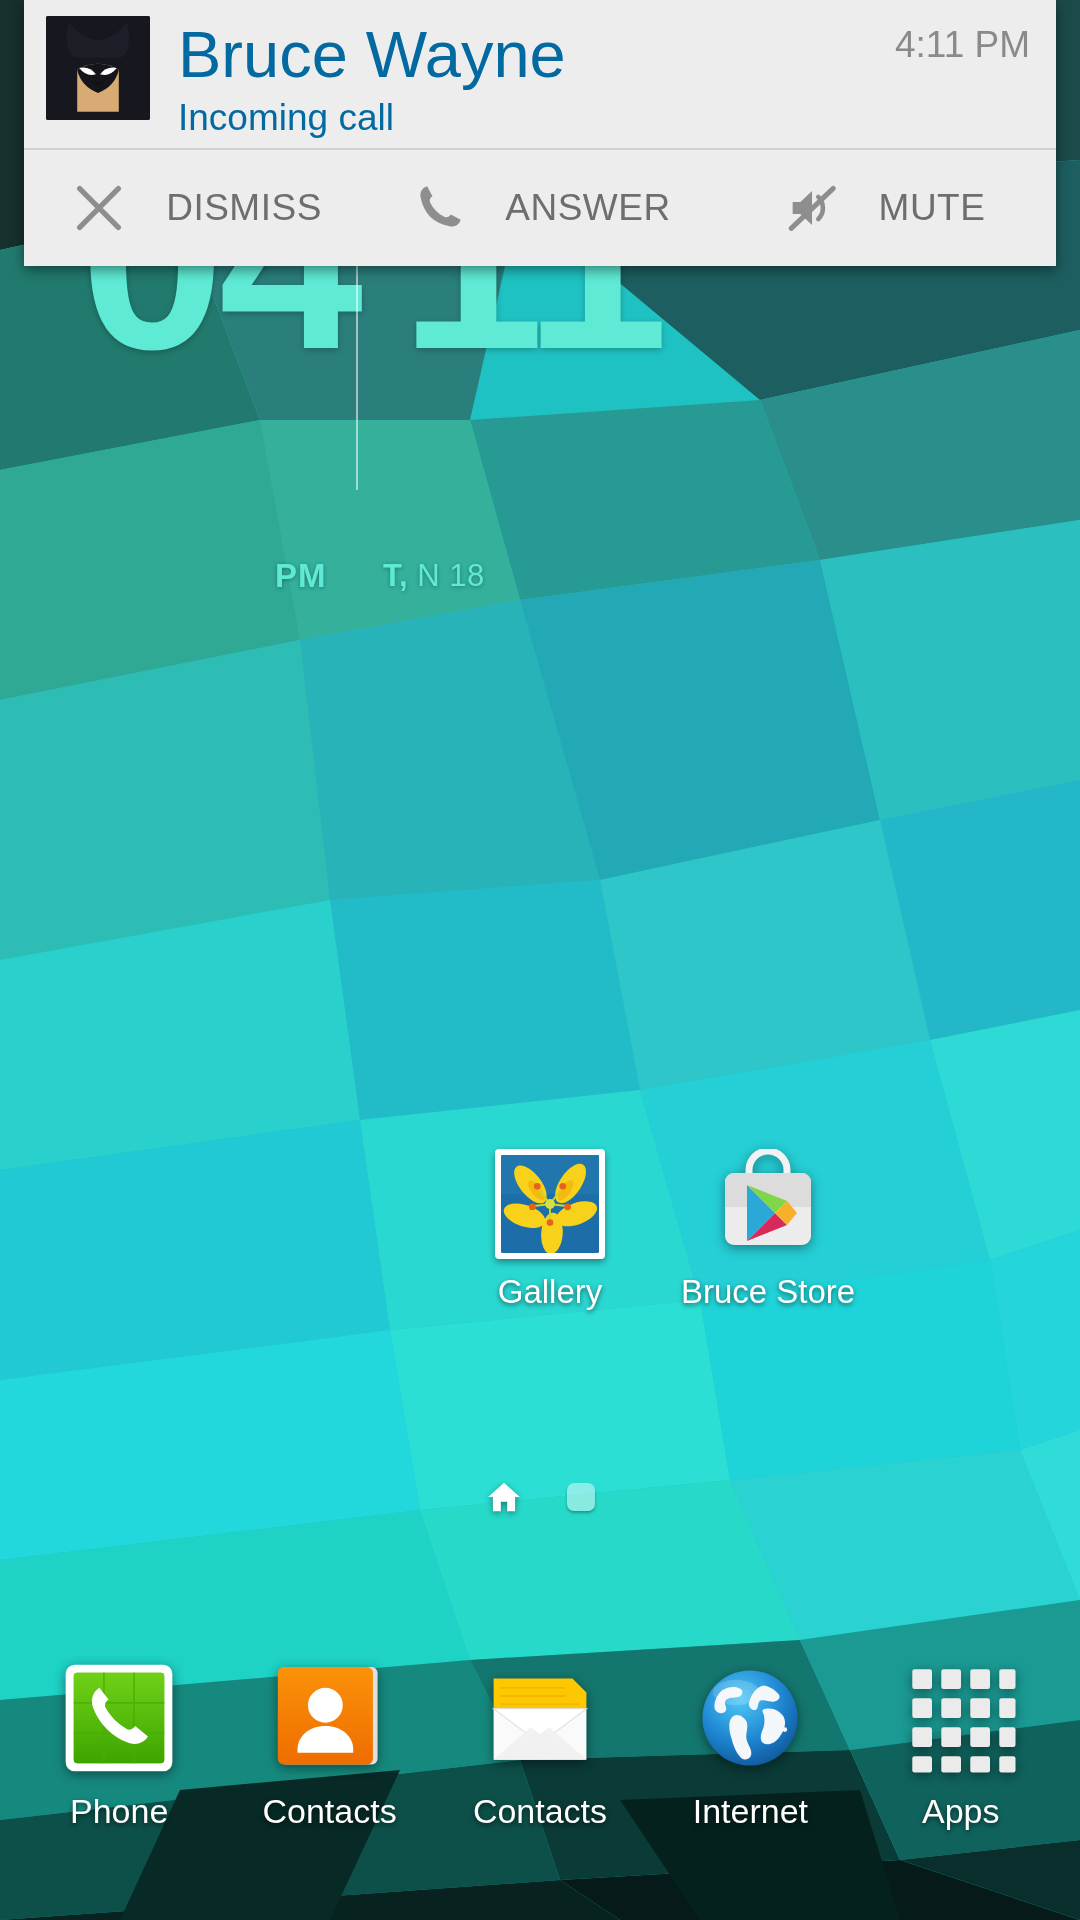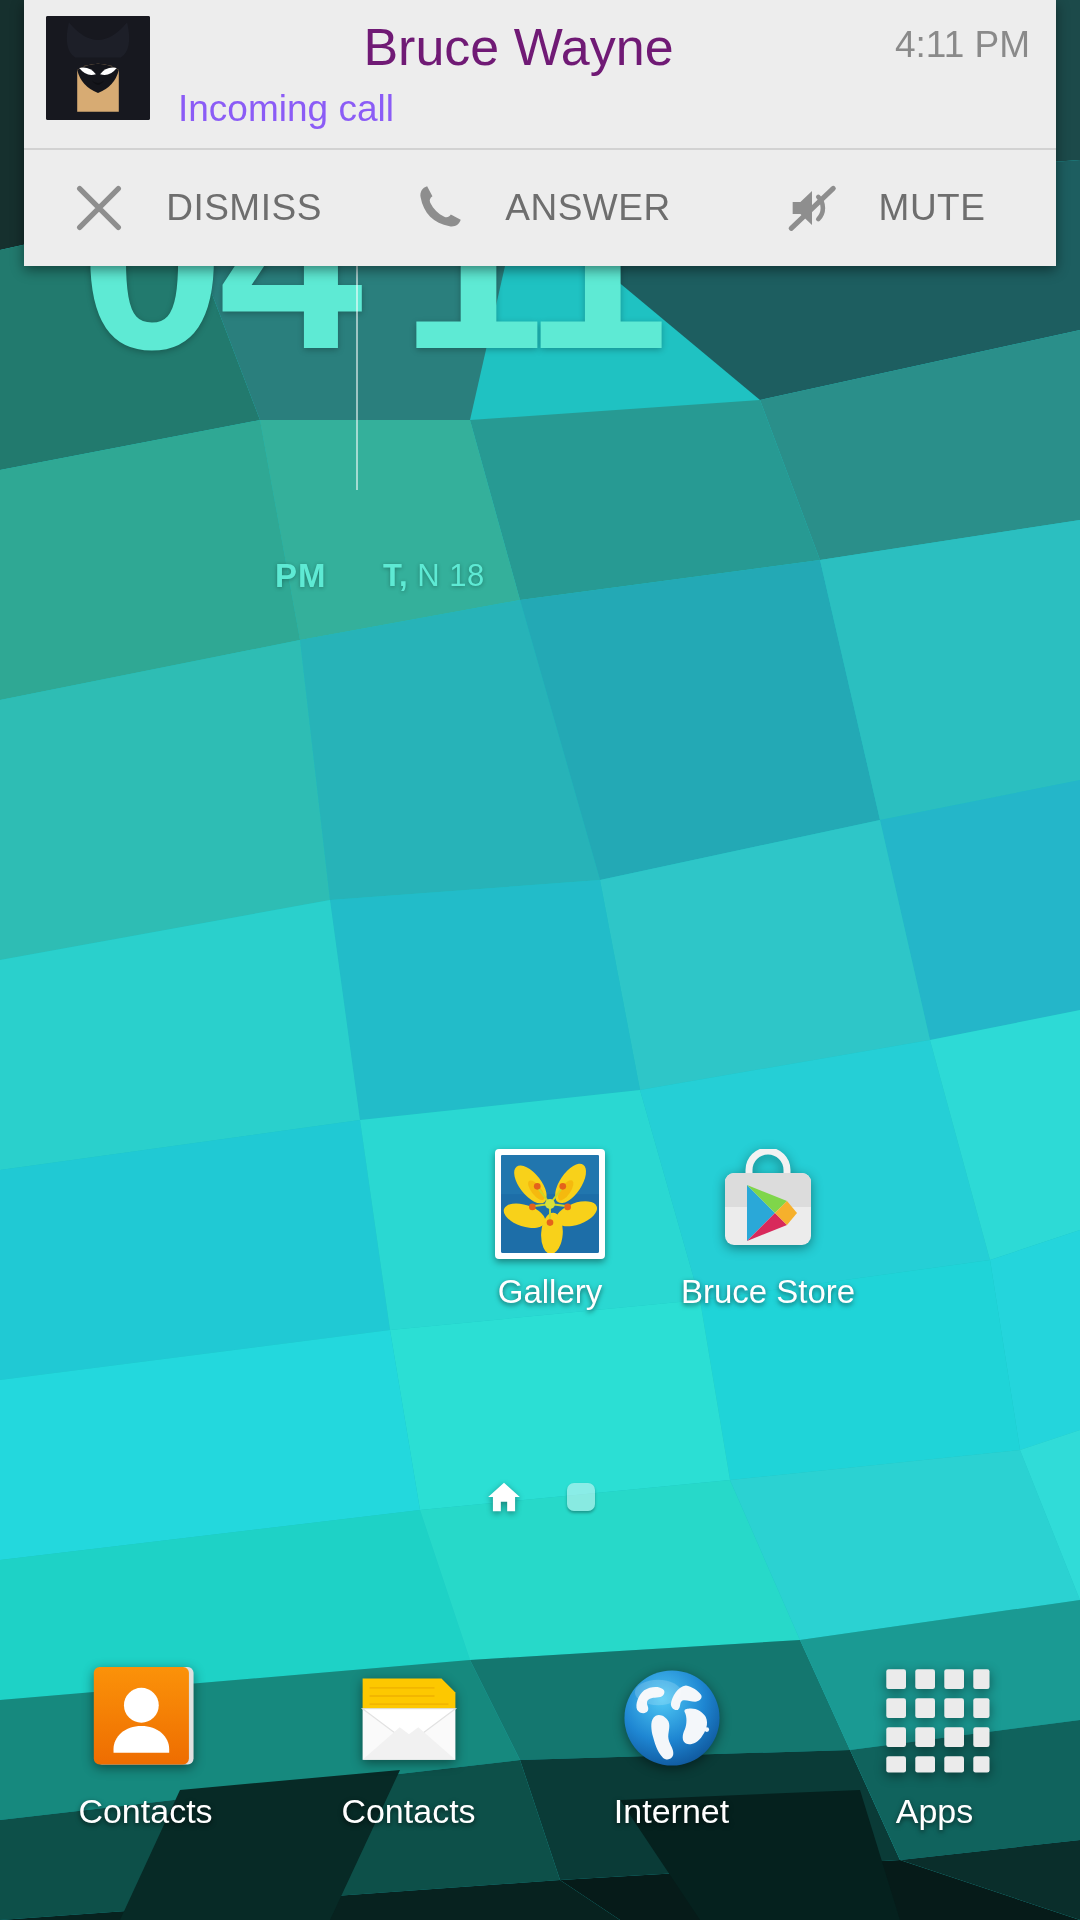--- a/index.html
+++ b/index.html
@@ -115,24 +115,24 @@
     padding:16px 22px 18px 22px;
     height:148px;
   }
   .notif-avatar {
     width:104px; height:104px; flex:0 0 104px;
     background:#15161c; overflow:hidden; border-radius:2px;
   }
   .notif-avatar svg { display:block; width:104px; height:104px; }
   .notif-texts { flex:1 1 auto; padding-left:28px; padding-top:2px; }
   .notif-title {
-    font-size:52px; color:#701a75; font-weight:normal; line-height:1.15;text-align:center;
+    font-size:65px; color:#0369a1; font-weight:normal; line-height:1.15;
   }
   .notif-sub {
-    font-size:37px; color:#8b5cf6; margin-top:10px; line-height:1.15;
+    font-size:37px; color:#0369a1; margin-top:4px; line-height:1.15;
   }
   .notif-time {
     font-size:37px; color:#8a8a8a; flex:0 0 auto;
     padding-top:8px; padding-right:4px; white-space:nowrap;margin-left:36px;
   }
   #notif-divider { height:2px; background:#d2d2d2; }
   #notif-actions {
     display:flex; align-items:center; height:116px;
   }
   .notif-action {
@@ -273,20 +273,40 @@
     <div class="page-dot-home">
       <svg viewBox="0 0 24 24" aria-hidden="true">
         <path d="M12 3 L22 12 h-3 v9 h-5 v-6 h-4 v6 H5 v-9 H2 Z" fill="#ffffff"></path>
       </svg>
     </div>
     <div class="page-dot-plain"></div>
   </div>
 
   <div id="dock">
 
+    <div class="dock-cell">
+      <div class="dock-icon">
+        <svg viewBox="0 0 100 100" aria-hidden="true">
+          <rect x="4" y="4" width="92" height="92" rx="8" fill="#ffffff"></rect>
+          <rect x="11" y="11" width="78" height="78" rx="3" fill="#57c000"></rect>
+          <rect x="11" y="11" width="78" height="78" rx="3" fill="url(#phgrad)"></rect>
+          <defs>
+            <linearGradient id="phgrad" x1="0" y1="0" x2="0" y2="1">
+              <stop offset="0" stop-color="#6fd117"></stop>
+                <stop offset="1" stop-color="#3ea500"></stop>
+            </linearGradient>
+          </defs>
+          <g stroke="#49ae06" stroke-width="1.4" opacity="0.8">
+            <path d="M37 11 V89 M63 11 V89 M11 37 H89 M11 63 H89"></path>
+          </g>
+          <path d="M33 24 c-6 4 -8 11 -5 18 c5 13 16 24 29 29 c7 3 14 1 18 -5 l-11 -9 c-2 3 -5 4 -8 2 c-7 -4 -13 -10 -17 -17 c-2 -3 -1 -6 2 -8 Z" fill="#ffffff"></path>
+        </svg>
+      </div>
+      <div class="dock-label">Phone</div>
+    </div>
 
     <div class="dock-cell">
       <div class="dock-icon">
         <svg viewBox="0 0 100 100" aria-hidden="true">
           <rect x="7" y="6" width="84" height="84" rx="5" fill="#e0e0e0"></rect>
           <rect x="5" y="6" width="82" height="84" rx="5" fill="url(#ctgrad)"></rect>
           <defs>
             <linearGradient id="ctgrad" x1="0" y1="0" x2="0" y2="1">
               <stop offset="0" stop-color="#fb9209"></stop>
                 <stop offset="1" stop-color="#ee6d01"></stop>

